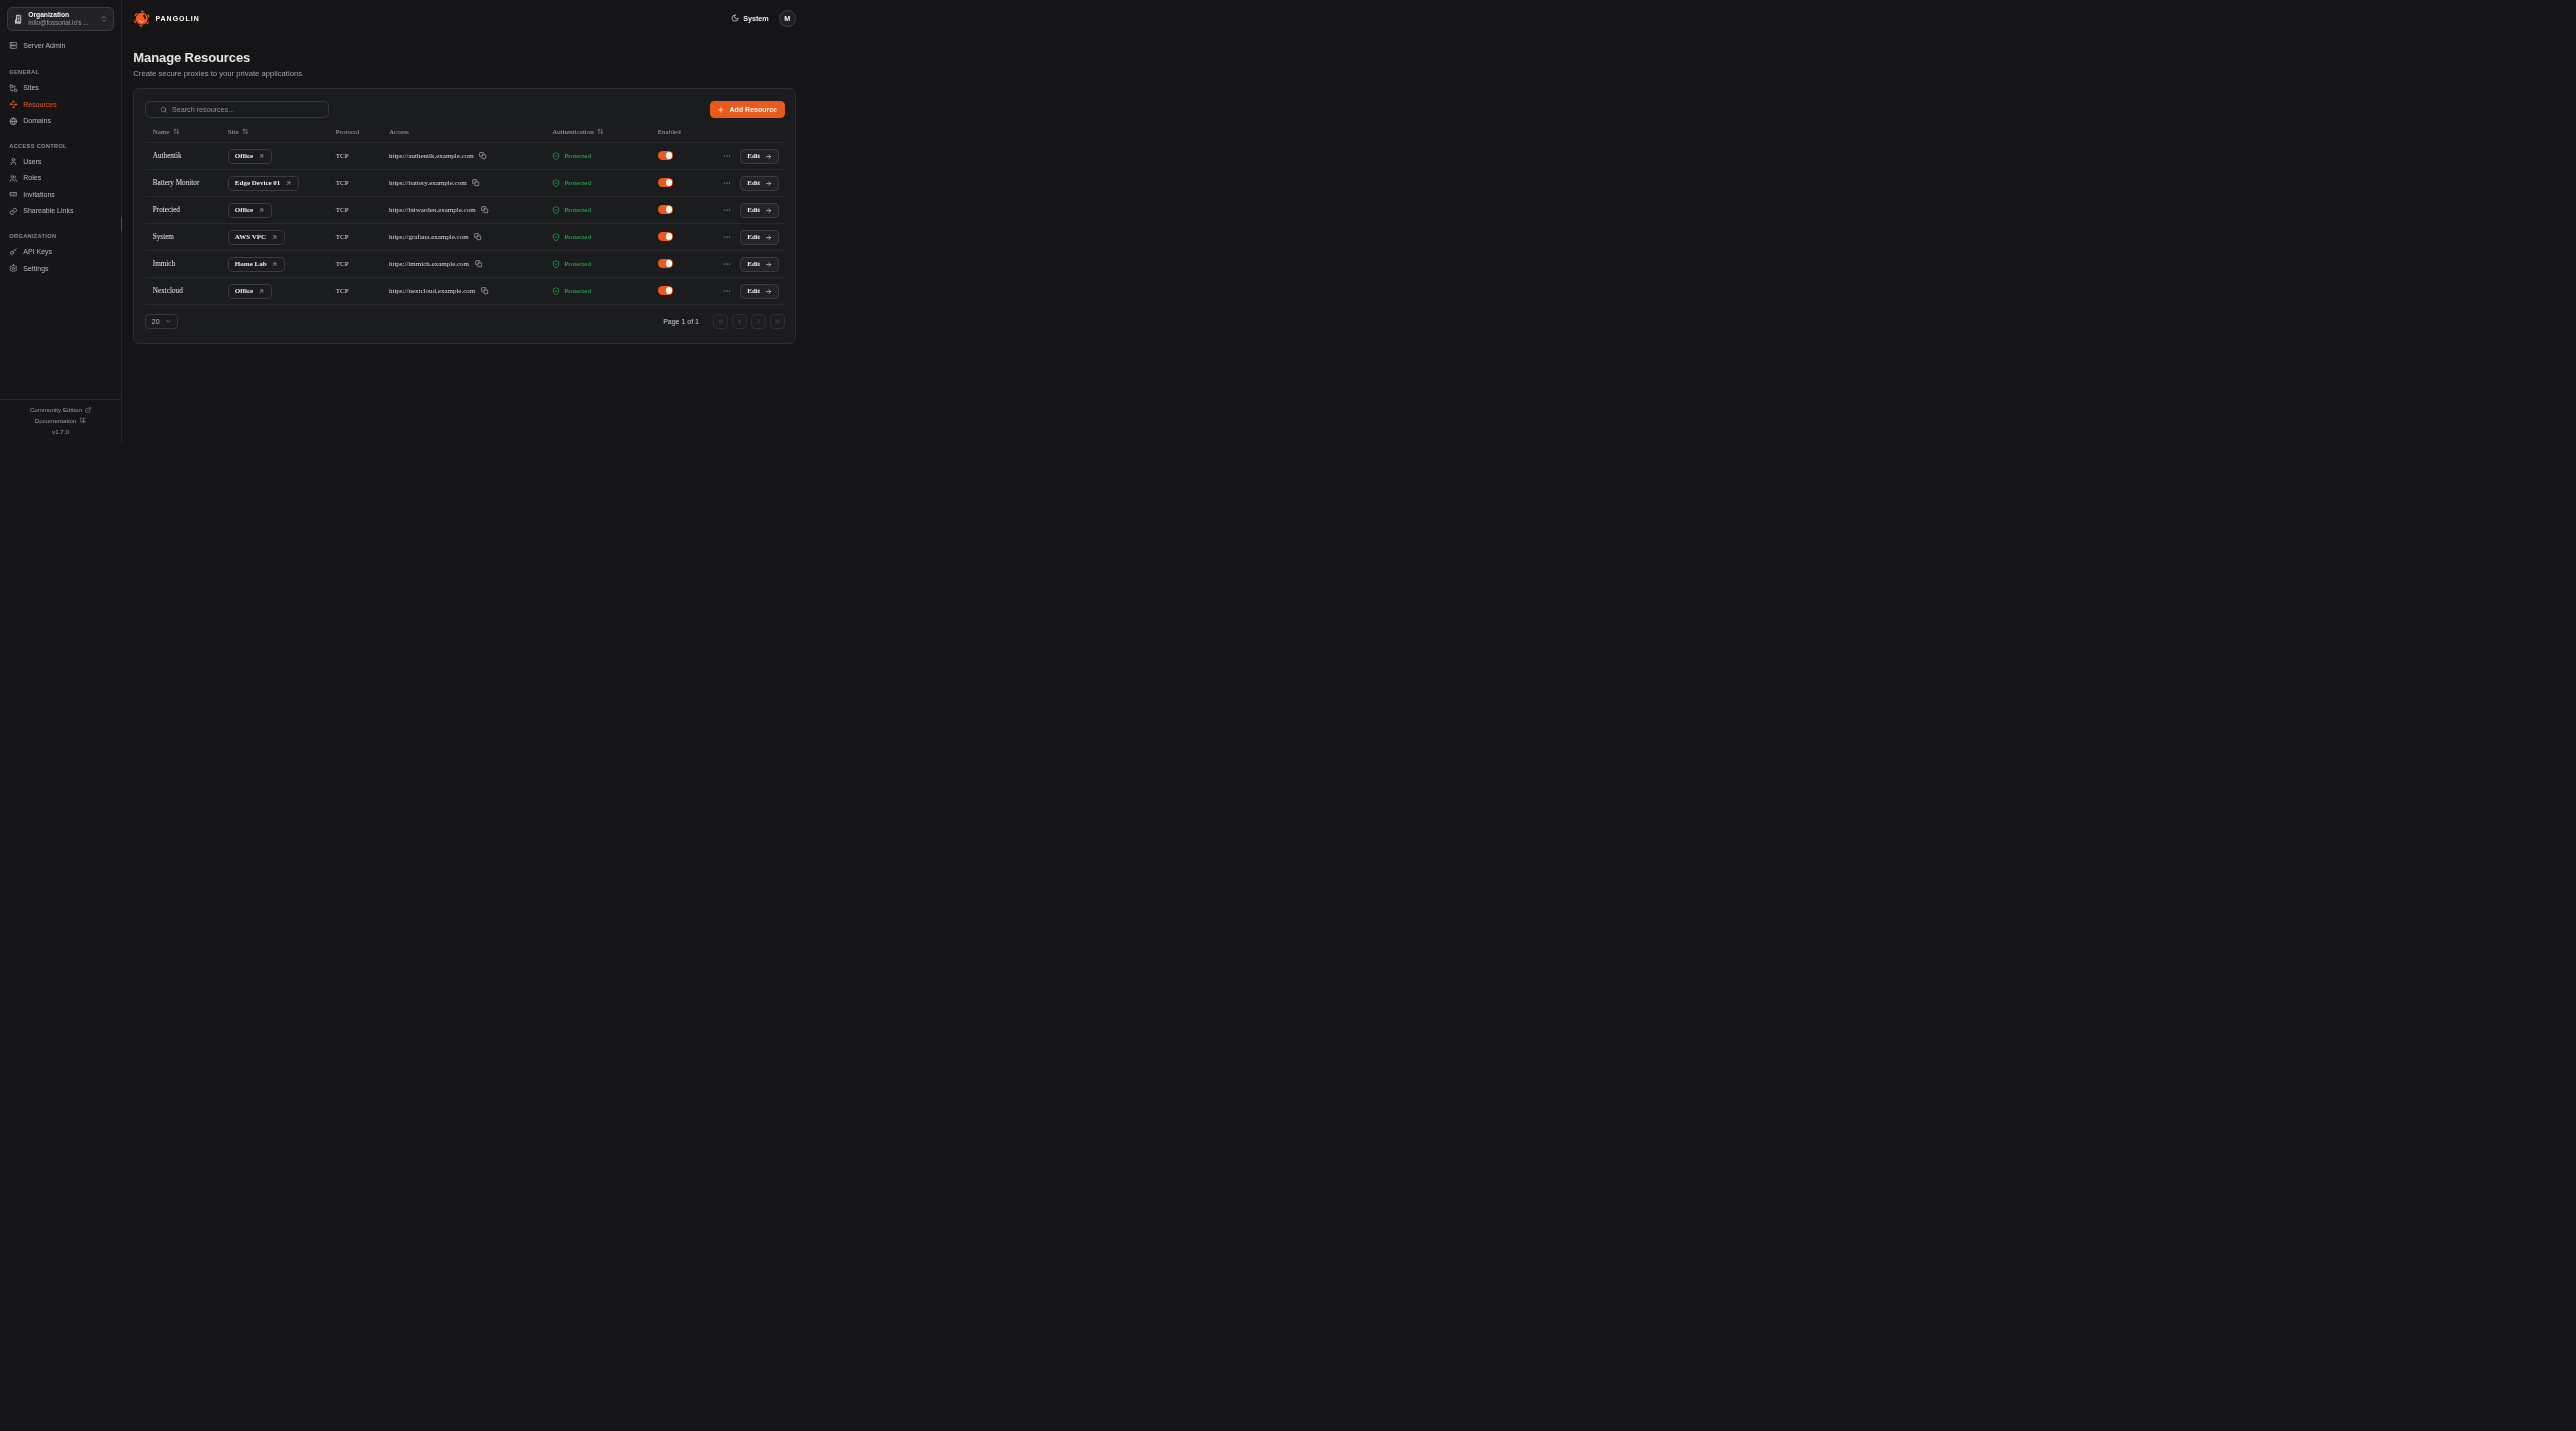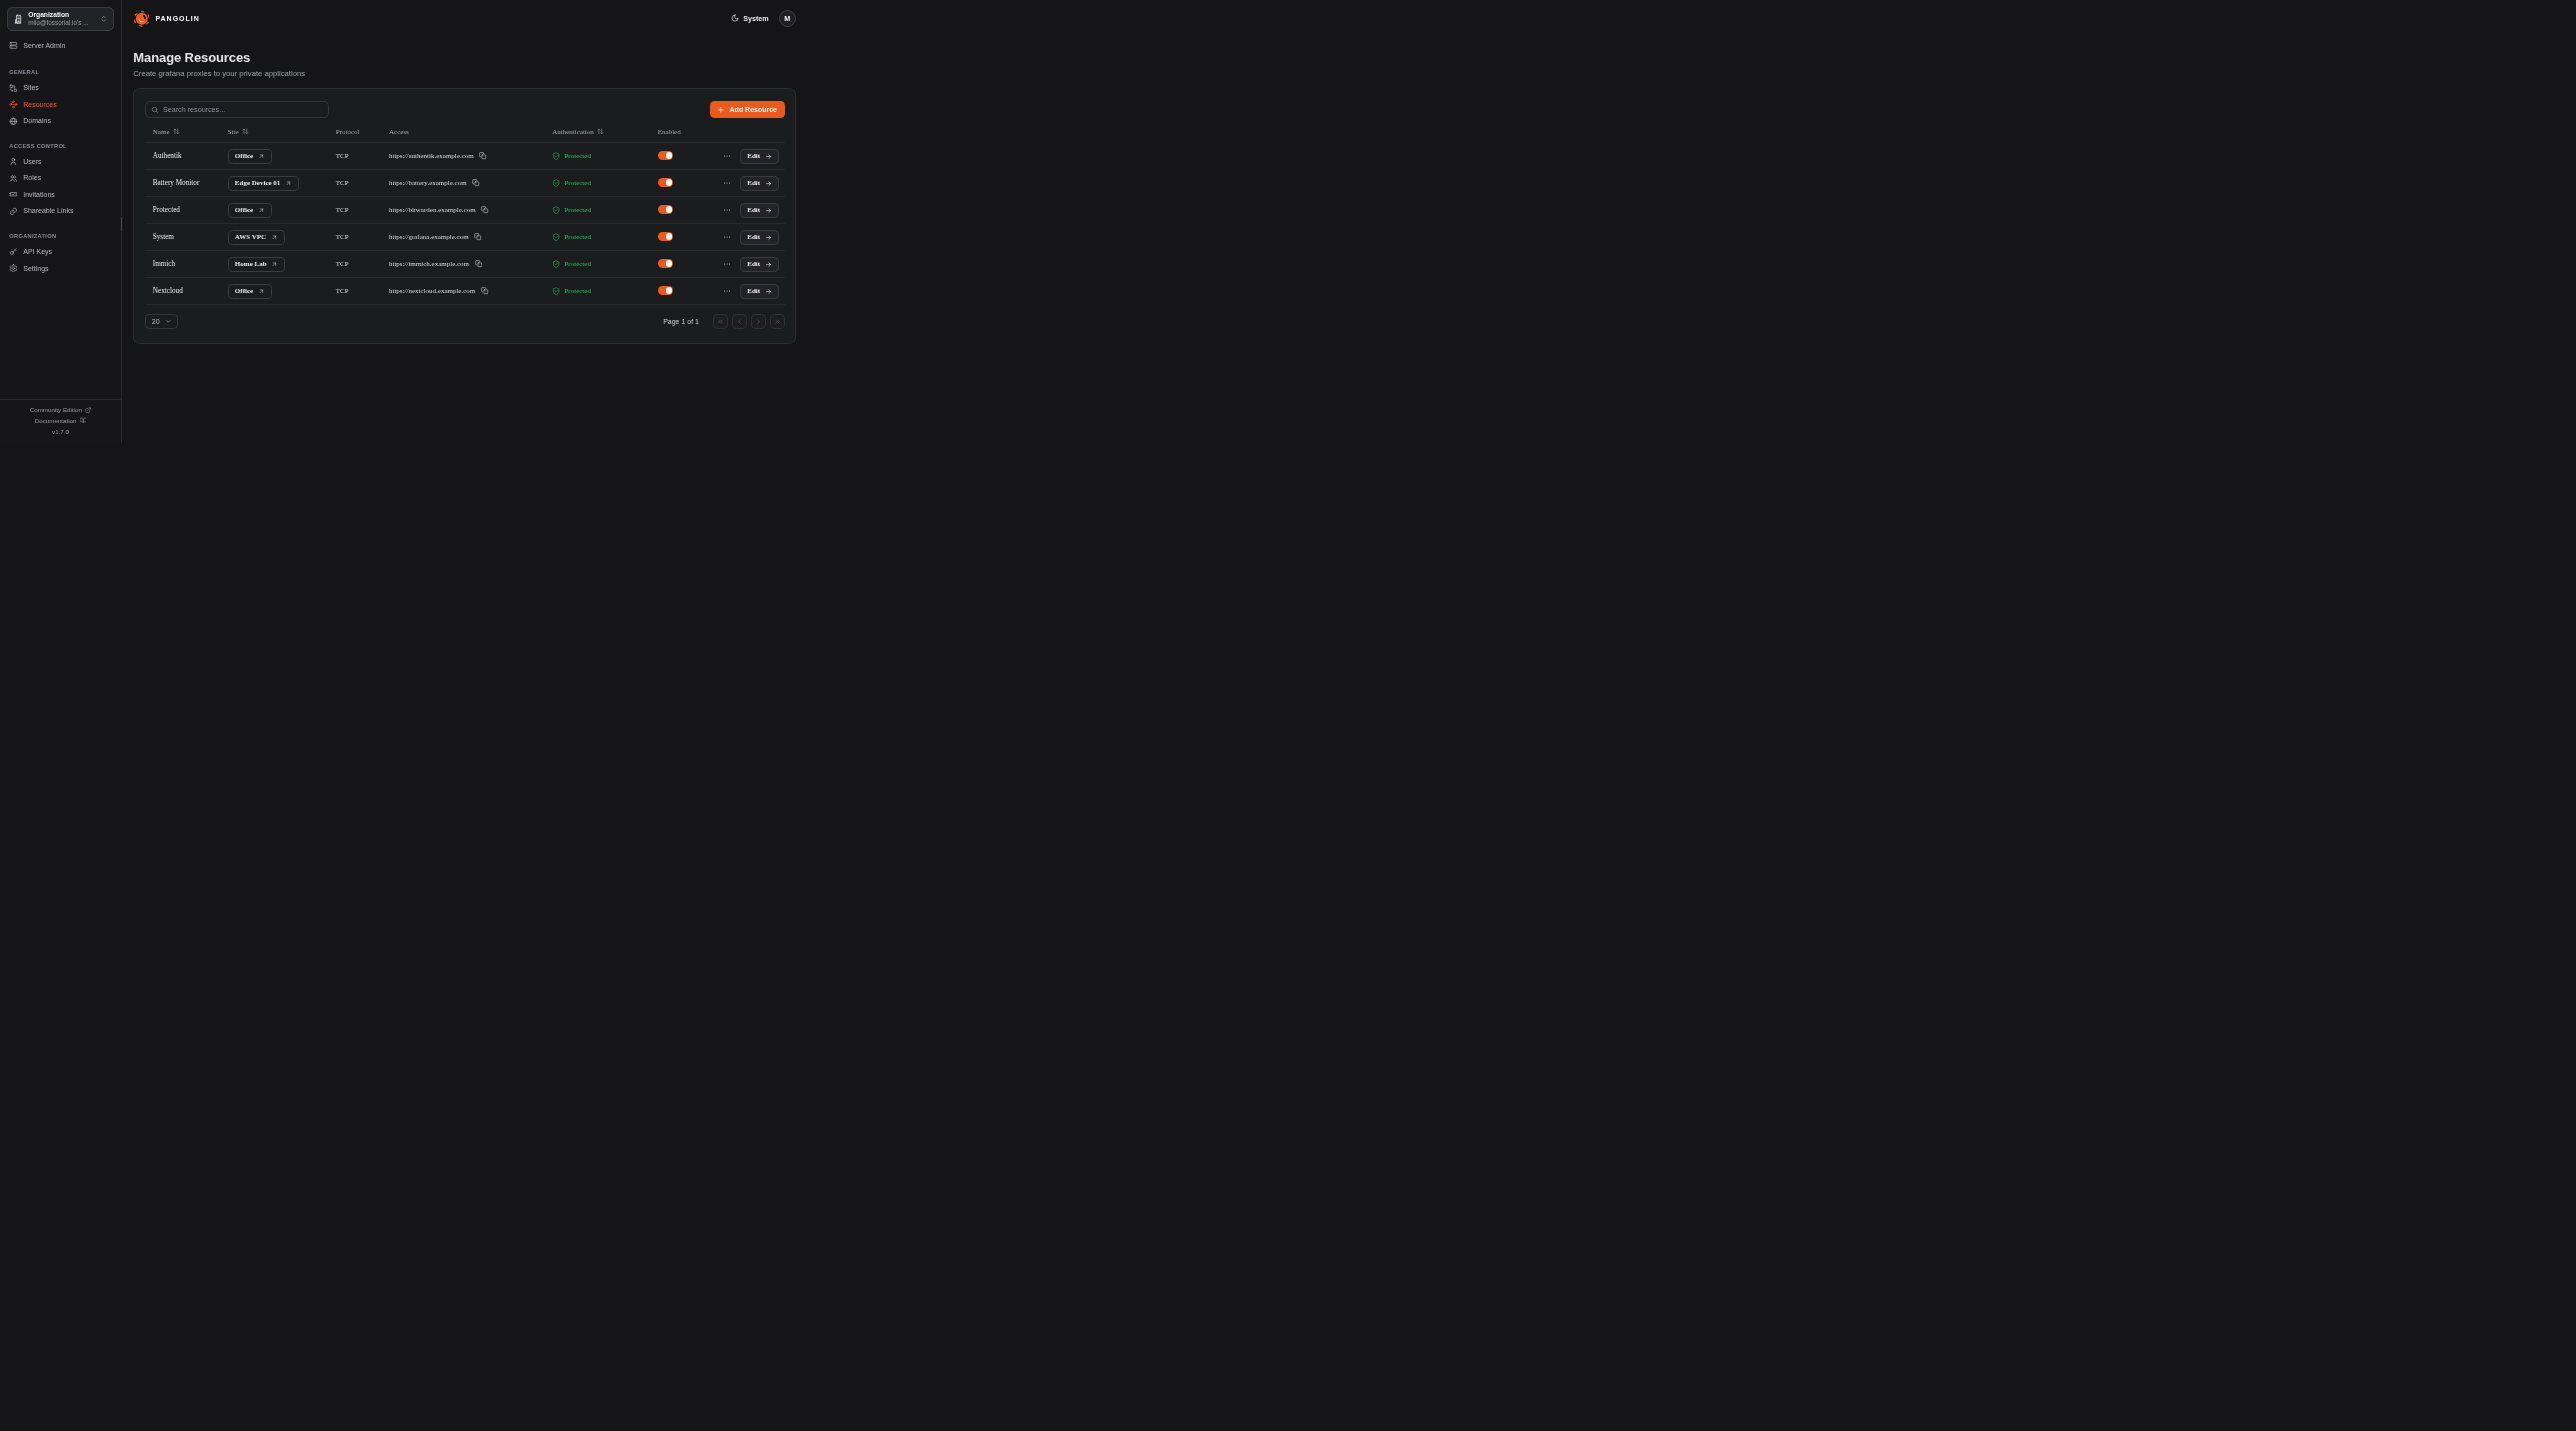--- a/index.html
+++ b/index.html
@@ -80,21 +80,21 @@
   .page-title { font-size:13px; font-weight:800; color:#e5e5e5; letter-spacing:-0.1px; }
   .page-subtitle { margin-top:3.6px; font-size:7.7px; color:#9ba0a8; }
 
   .card {
     margin-top:10.8px;
     background:#1b1c1e; border:0.5px solid #2c2c31; border-radius:6.2px;
   }
   .card-toolbar { display:flex; align-items:center; justify-content:space-between; padding:12px 10.3px 0; }
   .search-box {
     width:184px; height:17px; border:0.5px solid #36363d; border-radius:5.2px;
-    display:flex; align-items:center; gap:4.6px; padding:0 5px; color:#8f8f99;
+    display:flex; align-items:center; gap:4.6px; padding:0 14px; color:#8f8f99;
   }
   .search-box input {
     flex:1; background:transparent; border:none; outline:none;
     color:#e5e5ea; font-size:7.2px; font-family:inherit;
   }
   .search-box input::placeholder { color:#8f8f99; }
   .add-btn {
     height:17px; border:none; border-radius:4.6px; background:#ea5a1c;
     color:#fdf3ec; font-size:7px; font-weight:600;
     display:flex; align-items:center; gap:4.6px; padding:0 7.7px; cursor:pointer;
@@ -349,21 +349,21 @@
           <span>System</span>
         </button>
         <div class="avatar">
           <span>M</span>
         </div>
       </div>
     </div>
 
     <div class="content">
       <h1 class="page-title">Manage Resources</h1>
-      <p class="page-subtitle">Create grafana proxies to your private applications</p>
+      <p class="page-subtitle">Create secure proxies to your private applications</p>
 
       <section class="card">
         <div class="card-toolbar">
           <div class="search-box">
             <span>
               <svg width="7.7" height="7.7" viewBox="0 0 24 24" fill="none" stroke="currentColor" stroke-width="2" stroke-linecap="round" stroke-linejoin="round">
                   <circle cx="11" cy="11" r="7"></circle>
                   <path d="m20 20-3.5-3.5"></path>
                 </svg>
             </span>

